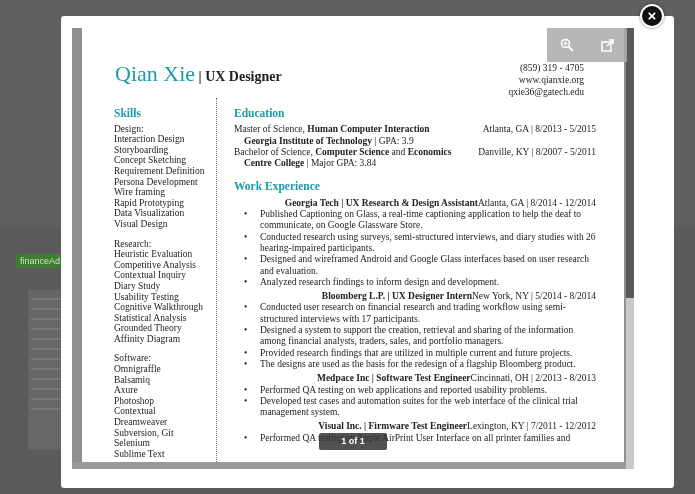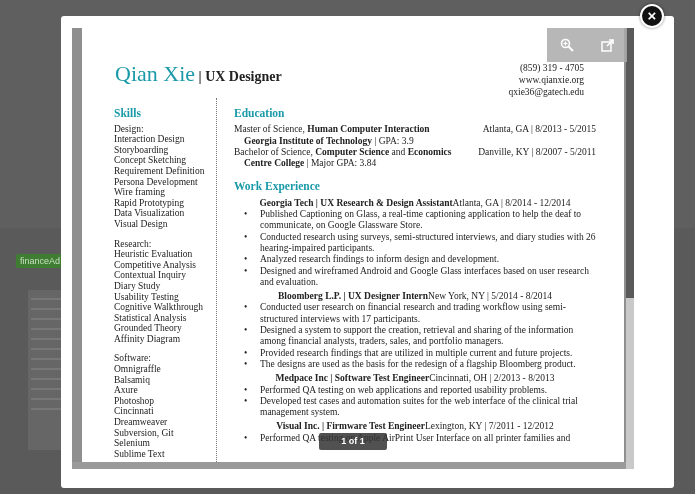--- a/index.html
+++ b/index.html
@@ -33,21 +33,21 @@
 
     .left-col { position: absolute; left: 32px; top: 80px; width: 100px; font-size: 9.5px; line-height: 10.6px; }
     .sec-h { color: #1a9aa8; font-weight: bold; font-size: 11.5px; margin-bottom: 5px; }
     .sk-h { color: #222; }
     .sk-group { margin-bottom: 9px; }
 
     .right-col { position: absolute; left: 152px; top: 80px; width: 362px; font-size: 9.5px; line-height: 11.3px; }
     .edu-row { display: flex; justify-content: space-between; }
     .indent { padding-left: 10px; font-family: Liberation Serif, serif; }
     .mt { margin-top: 12px; }
-    .job-h { display: flex; justify-content: center; font-weight: bold; margin-top: 3px; }
+    .job-h { display: flex; justify-content: flex-end; font-weight: bold; margin-top: 3px; }
     .job-h .loc { font-weight: normal; }
     ul { list-style: none; }
     li { position: relative; padding-left: 26px; }
     li::before { content: "\2022"; position: absolute; left: 10px; }
   </style>
 </head>
 <body>
 
 <div class="bg-page"></div>
 <div class="bg-band"></div>
@@ -107,21 +107,21 @@
         <div>Statistical Analysis</div>
         <div>Grounded Theory</div>
         <div>Affinity Diagram</div>
       </div>
       <div class="sk-group">
         <div class="sk-h">Software:</div>
         <div>Omnigraffle</div>
         <div>Balsamiq</div>
         <div>Axure</div>
         <div>Photoshop</div>
-        <div>Cincinnati</div>
+        <div>Contextual</div>
         <div>Dreamweaver</div>
         <div>Subversion, Git</div>
         <div>Selenium</div>
         <div>Sublime Text</div>
       </div>
     </div>
 
     <div class="right-col">
       <div class="sec-h">Education</div>
       <div class="edu-row">
@@ -137,22 +137,22 @@
 
       <div class="sec-h mt">Work Experience</div>
 
       <div class="job-h">
           <span>Georgia Tech | UX Research &amp; Design Assistant</span>
           <span class="loc">Atlanta, GA | 8/2014 - 12/2014</span>
         </div>
       <ul>
         <li>Published Captioning on Glass, a real-time captioning application to help the deaf to communicate, on Google Glassware Store.</li>
         <li>Conducted research using surveys, semi-structured interviews, and diary studies with 26 hearing-impaired participants.</li>
+        <li>Designed and wireframed Android and Google Glass interfaces based on user research and evaluation.</li>
         <li>Analyzed research findings to inform design and development.</li>
-        <li>Designed and wireframed Android and Google Glass interfaces based on user research and evaluation.</li>
       </ul>
 
       <div class="job-h">
           <span>Bloomberg L.P. | UX Designer Intern</span>
           <span class="loc">New York, NY | 5/2014 - 8/2014</span>
         </div>
       <ul>
         <li>Conducted user research on financial research and trading workflow using semi-structured interviews with 17 participants.</li>
         <li>Designed a system to support the creation, retrieval and sharing of the information among financial analysts, traders, sales, and portfolio managers.</li>
         <li>Provided research findings that are utilized in multiple current and future projects.</li>

